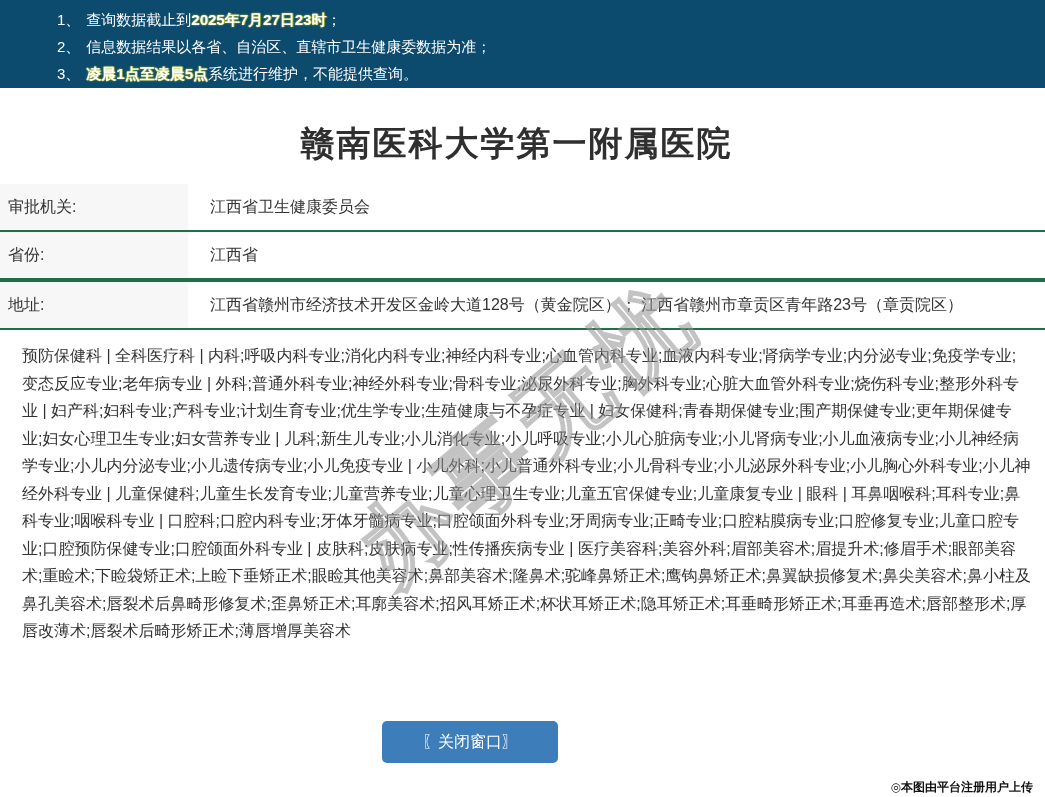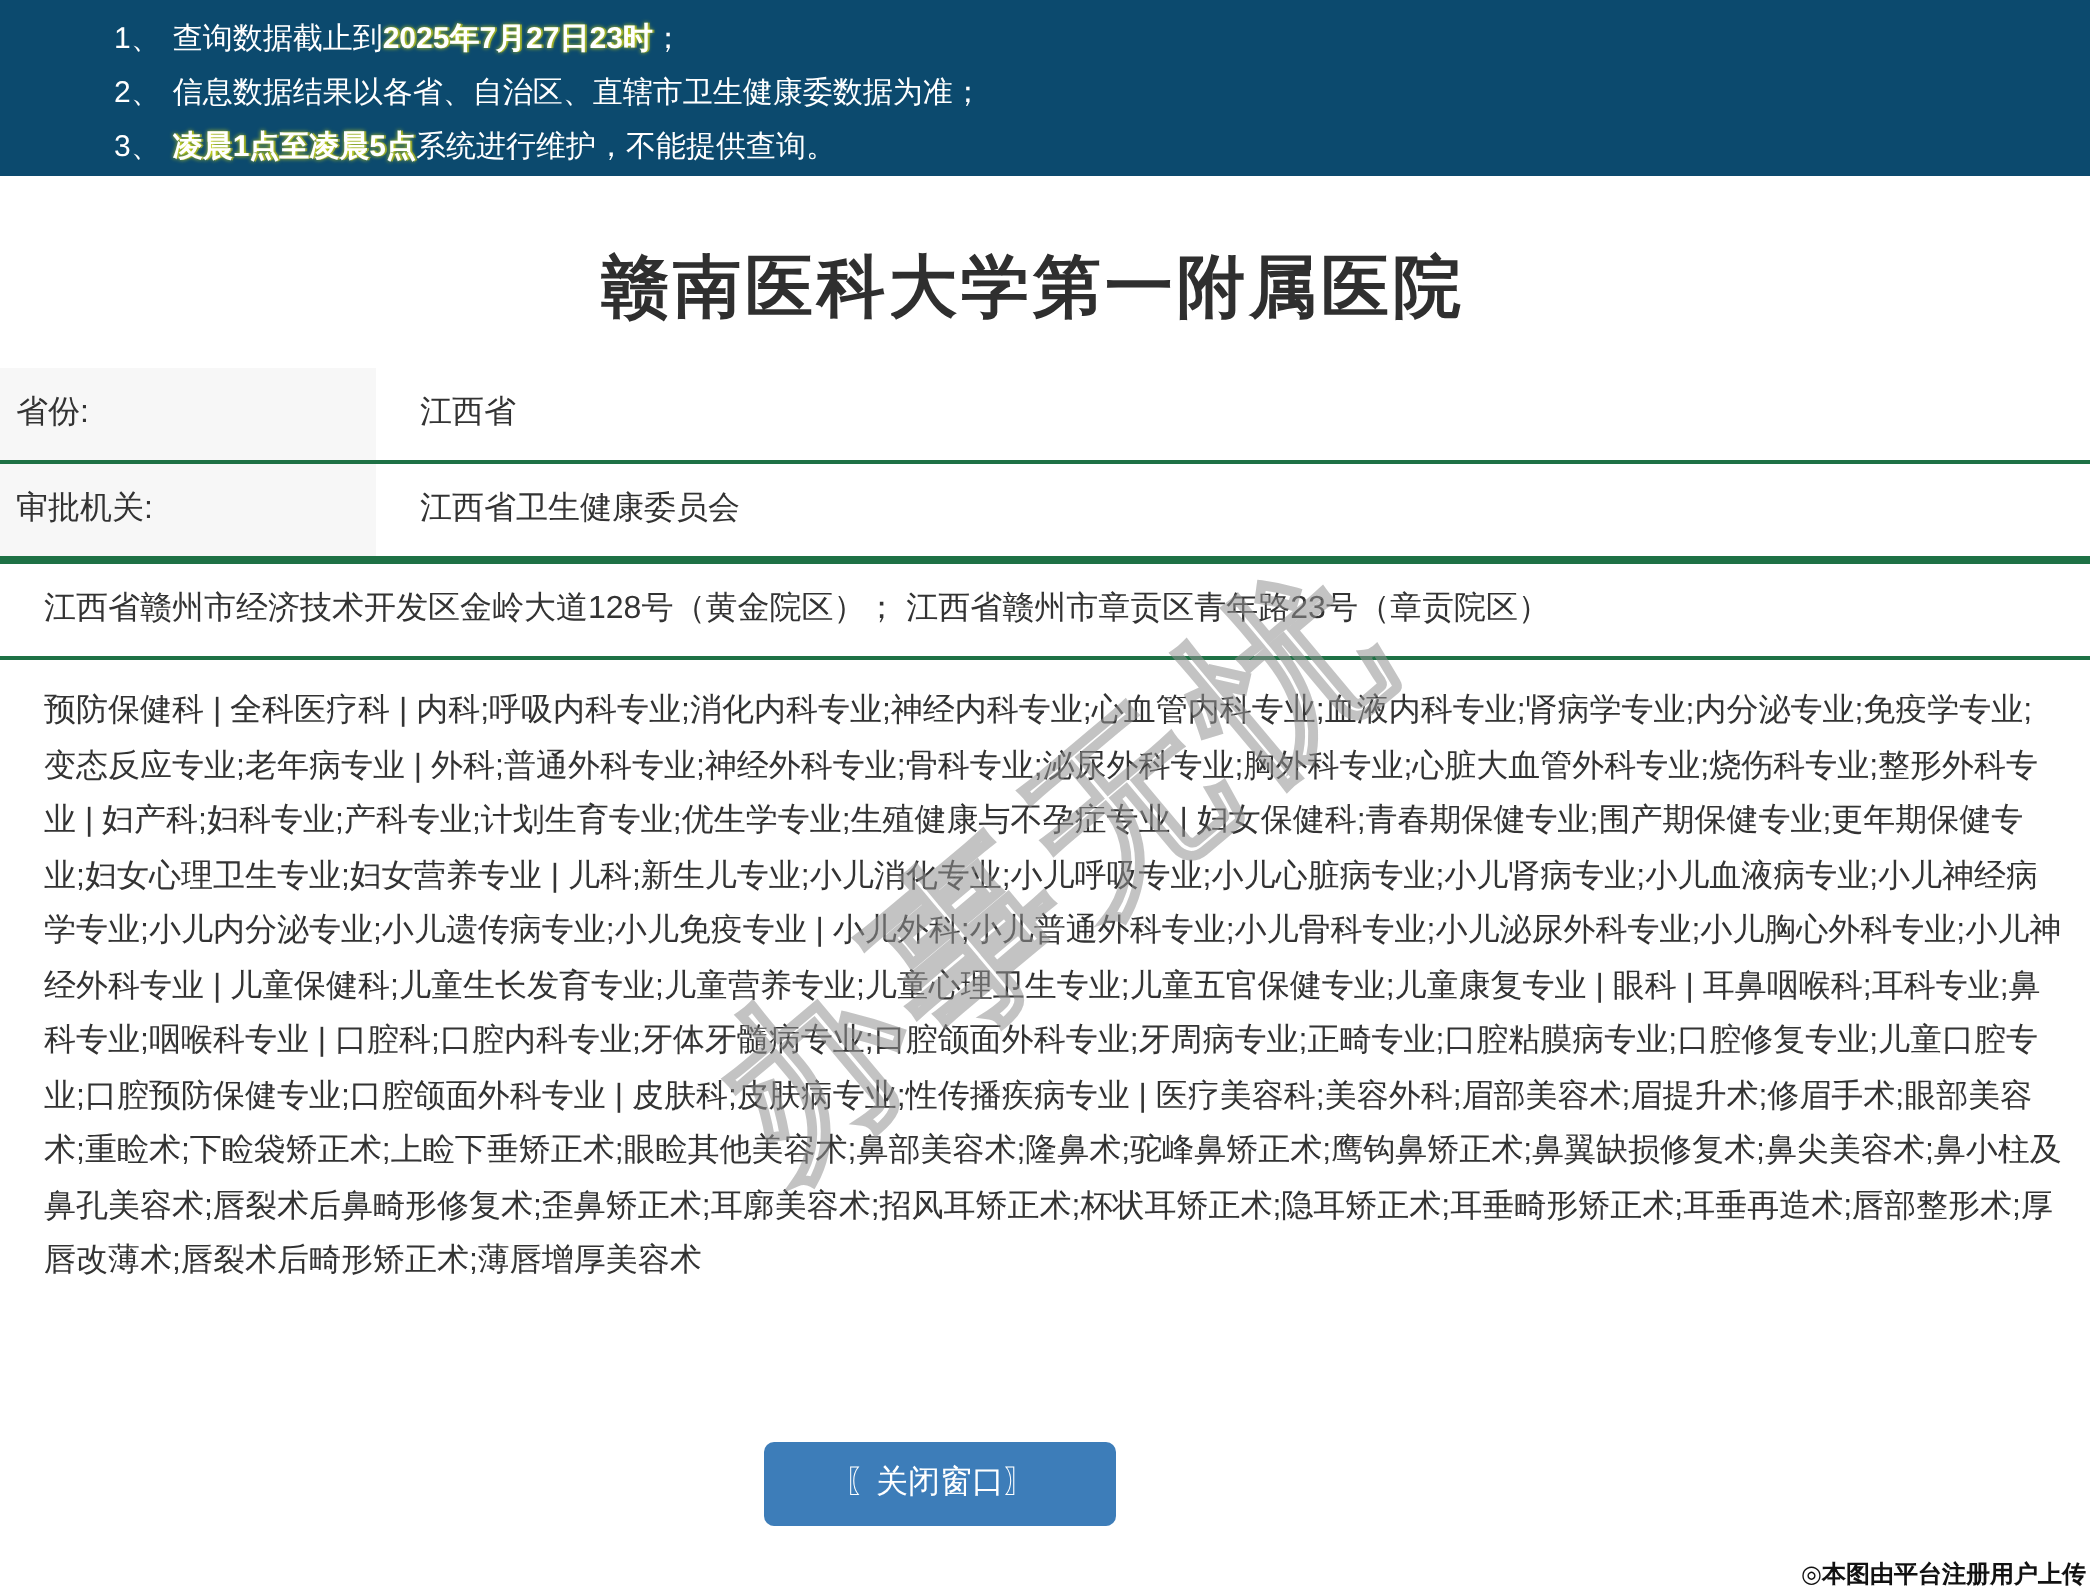--- a/index.html
+++ b/index.html
@@ -71,51 +71,52 @@
     color:rgba(255,255,255,0);
     -webkit-text-stroke:2px rgba(145,145,145,0.55);
     transform:rotate(-40deg);
     transform-origin:center center;
     pointer-events:none;
     white-space:nowrap;
     z-index:5;
   }
   
   .footer-note{
-    position:absolute;right:2px;top:779px;
+    position:absolute;right:12px;top:779px;
     font-size:12px;font-weight:bold;color:#111111;
     text-shadow:-1px -1px 0 #fff,1px -1px 0 #fff,-1px 1px 0 #fff,1px 1px 0 #fff;
     z-index:6;
   }
 </style>
 </head>
 <body>
 
 <div class="banner">
   <ol>
     <li><span class="num">1、</span><span>查询数据截止到</span><strong>2025年7月27日23时</strong><span>；</span></li>
     <li><span class="num">2、</span><span>信息数据结果以各省、自治区、直辖市卫生健康委数据为准；</span><strong></strong><span></span></li>
     <li><span class="num">3、</span><span></span><strong>凌晨1点至凌晨5点</strong><span>系统进行维护，不能提供查询。</span></li>
   </ol>
 </div>
 
 <h1 class="page-title">赣南医科大学第一附属医院</h1>
 
 <div class="info-table">
   <div class="row">
+    <div class="label-cell">审批机关:</div>
+    <div class="value-cell">江西省卫生健康委员会</div>
+  </div>
+  <div class="row">
     <div class="label-cell">省份:</div>
     <div class="value-cell">江西省</div>
   </div>
   <div class="row">
-    <div class="label-cell">审批机关:</div>
-    <div class="value-cell">江西省卫生健康委员会</div>
   </div>
   <div class="row">
-  </div>
-  <div class="row">
+    <div class="label-cell">地址:</div>
     <div class="value-cell">江西省赣州市经济技术开发区金岭大道128号（黄金院区）； 江西省赣州市章贡区青年路23号（章贡院区）</div>
   </div>
   <div class="row row-tall">
     <div class="value-cell">预防保健科 | 全科医疗科 | 内科;呼吸内科专业;消化内科专业;神经内科专业;心血管内科专业;血液内科专业;肾病学专业;内分泌专业;免疫学专业;变态反应专业;老年病专业 | 外科;普通外科专业;神经外科专业;骨科专业;泌尿外科专业;胸外科专业;心脏大血管外科专业;烧伤科专业;整形外科专业 | 妇产科;妇科专业;产科专业;计划生育专业;优生学专业;生殖健康与不孕症专业 | 妇女保健科;青春期保健专业;围产期保健专业;更年期保健专业;妇女心理卫生专业;妇女营养专业 | 儿科;新生儿专业;小儿消化专业;小儿呼吸专业;小儿心脏病专业;小儿肾病专业;小儿血液病专业;小儿神经病学专业;小儿内分泌专业;小儿遗传病专业;小儿免疫专业 | 小儿外科;小儿普通外科专业;小儿骨科专业;小儿泌尿外科专业;小儿胸心外科专业;小儿神经外科专业 | 儿童保健科;儿童生长发育专业;儿童营养专业;儿童心理卫生专业;儿童五官保健专业;儿童康复专业 | 眼科 | 耳鼻咽喉科;耳科专业;鼻科专业;咽喉科专业 | 口腔科;口腔内科专业;牙体牙髓病专业;口腔颌面外科专业;牙周病专业;正畸专业;口腔粘膜病专业;口腔修复专业;儿童口腔专业;口腔预防保健专业;口腔颌面外科专业 | 皮肤科;皮肤病专业;性传播疾病专业 | 医疗美容科;美容外科;眉部美容术;眉提升术;修眉手术;眼部美容术;重睑术;下睑袋矫正术;上睑下垂矫正术;眼睑其他美容术;鼻部美容术;隆鼻术;驼峰鼻矫正术;鹰钩鼻矫正术;鼻翼缺损修复术;鼻尖美容术;鼻小柱及鼻孔美容术;唇裂术后鼻畸形修复术;歪鼻矫正术;耳廓美容术;招风耳矫正术;杯状耳矫正术;隐耳矫正术;耳垂畸形矫正术;耳垂再造术;唇部整形术;厚唇改薄术;唇裂术后畸形矫正术;薄唇增厚美容术</div>
   </div>
 </div>
 
 <div class="button-row">
   <button class="close-btn">〖关闭窗口〗</button>
 </div>

